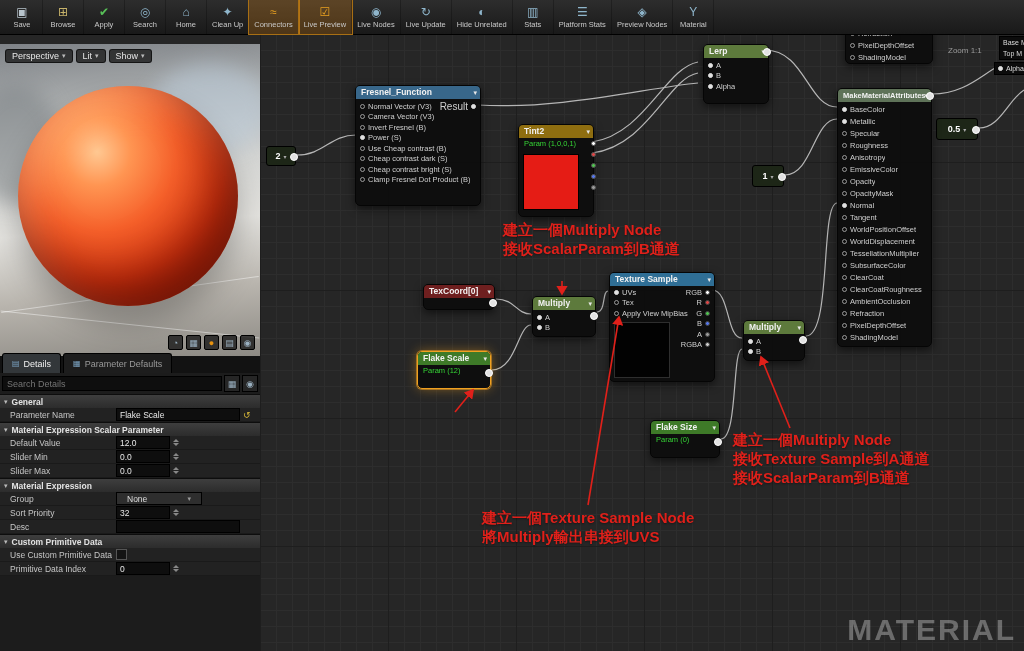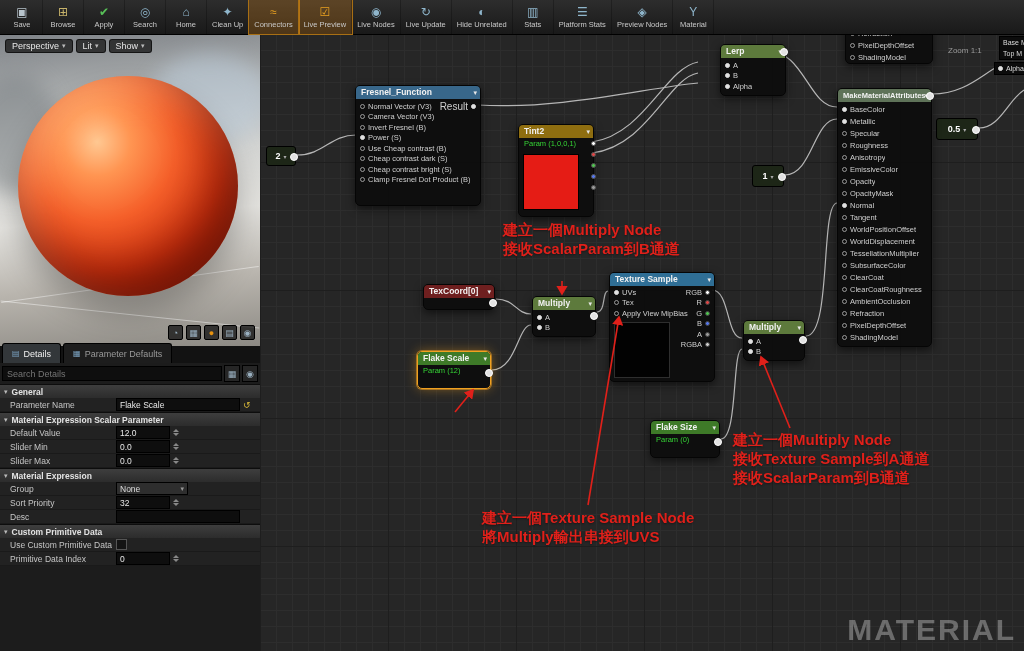--- a/index.html
+++ b/index.html
@@ -10,21 +10,21 @@
   .toolbar{position:absolute;top:0;left:0;right:0;height:34px;
     background:linear-gradient(#2d2d2d,#191919);border-bottom:1px solid #000;
     display:flex;align-items:stretch;padding-left:2px;z-index:10;}
   .tb-item{display:flex;flex-direction:column;align-items:center;justify-content:center;
     padding:1px 5px;min-width:30px;cursor:pointer;border-right:1px solid rgba(0,0,0,.25);}
   .tb-item.hl{background:rgba(214,130,22,.28);outline:1px solid #a86f14;}
   .tb-ico{font-size:12px;line-height:14px;height:14px;color:#8fb6cc;}
   .tb-lbl{font-size:7.5px;color:#c9c9c9;white-space:nowrap;margin-top:1px;}
 
   
-  .left{position:absolute;top:34px;left:0;width:260px;bottom:0;background:#1c1c1c;border-right:1px solid #000;}
+  .left{position:absolute;top:44px;left:0;width:260px;bottom:0;background:#1c1c1c;border-right:1px solid #000;}
   .viewport{position:absolute;top:0;left:0;right:0;height:312px;overflow:hidden;
     background:linear-gradient(175deg,#7e8287 0%,#a8abac 18%,#d3d4d2 40%,#e4e3df 58%,#b9b5ae 78%,#8d8a84 100%);}
   .vp-blob{position:absolute;border-radius:50%;filter:blur(10px);}
   .vp-line{position:absolute;background:rgba(255,255,255,.45);height:1px;}
   .sphere{position:absolute;left:18px;top:42px;width:220px;height:220px;border-radius:50%;
     background:radial-gradient(circle at 36% 30%,#ffc892 0%,#ff9552 16%,#f6602a 38%,#d93710 62%,#9c2005 85%,#701303 100%);
     box-shadow:inset -20px -28px 46px rgba(60,0,0,.5),inset 12px 16px 34px rgba(255,225,180,.3),0 18px 30px rgba(0,0,0,.25);}
   .vp-toolbar{position:absolute;top:5px;left:5px;display:flex;gap:3px;}
   .vp-btn{background:rgba(25,25,25,.78);border:1px solid rgba(0,0,0,.6);border-radius:3px;
     color:#e6e6e6;font-size:9px;padding:1px 6px;display:flex;align-items:center;gap:3px;cursor:pointer;}
@@ -52,21 +52,21 @@
   .drow{display:flex;align-items:center;height:13px;background:#222;border-bottom:1px solid #1a1a1a;padding:0 2px;}
   .drow .lbl{width:106px;color:#c6c6c6;font-size:8.5px;padding-left:8px;white-space:nowrap;overflow:hidden;}
   .ctl{flex:1;display:flex;align-items:center;gap:3px;}
   .field{background:#0e0e0e;border:1px solid #000;color:#e8e8e8;height:11px;font-size:8.5px;
     padding:0 3px;font-family:inherit;}
   .w52{width:46px;} .w70{width:64px;} .w120{width:116px;}
   .spin{display:flex;flex-direction:column;gap:1px;cursor:pointer;}
   .spin i{width:0;height:0;border-left:3px solid transparent;border-right:3px solid transparent;}
   .spin .up{border-bottom:3px solid #888;} .spin .dn{border-top:3px solid #888;}
   .ddown{background:#2e2e2e;border:1px solid #000;color:#ddd;height:11px;display:flex;align-items:center;
-    justify-content:space-between;padding:0 3px;cursor:pointer;font-size:8.5px;}
+    justify-content:space-between;padding:0 10px;cursor:pointer;font-size:8.5px;}
   .ddown::after{content:"▾";font-size:7px;color:#999;margin-left:6px;}
   .cbox{width:9px;height:9px;background:#141414;border:1px solid #555;cursor:pointer;}
   .reset{color:#d8b838;font-size:9px;cursor:pointer;}
 
   
   .graph{position:absolute;left:260px;top:34px;right:0;bottom:0;overflow:hidden;background-color:#262626;
     background-image:
       linear-gradient(#1e1e1e 1px,transparent 1px),linear-gradient(90deg,#1e1e1e 1px,transparent 1px),
       linear-gradient(#2d2d2d 1px,transparent 1px),linear-gradient(90deg,#2d2d2d 1px,transparent 1px);
     background-size:128px 128px,128px 128px,16px 16px,16px 16px;}
@@ -436,21 +436,21 @@
           <span class="dot" style="border-color: rgb(85, 85, 85); background: rgb(224, 69, 69);"></span>
 
           <span class="dot" style="border-color: rgb(85, 85, 85); background: rgb(79, 196, 79);"></span>
 
           <span class="dot" style="border-color: rgb(85, 85, 85); background: rgb(85, 119, 238);"></span>
 
           <span class="dot" style="border-color: rgb(85, 85, 85); background: rgb(154, 154, 154);"></span>
         </div>
     </div>
 
-    <div class="node" style="left:460px;top:10px;width:64px;padding-bottom:3px;">
+    <div class="node" style="left:443px;top:10px;width:64px;padding-bottom:11px;">
       <div class="nh h-green">Lerp</div>
       <span class="hdot"></span>
       <div style="padding-top:2px;">
 
           <div class="pin">
             <span class="dot f"></span>
             <span class="lbl">A</span>
           </div>
 
           <div class="pin">

